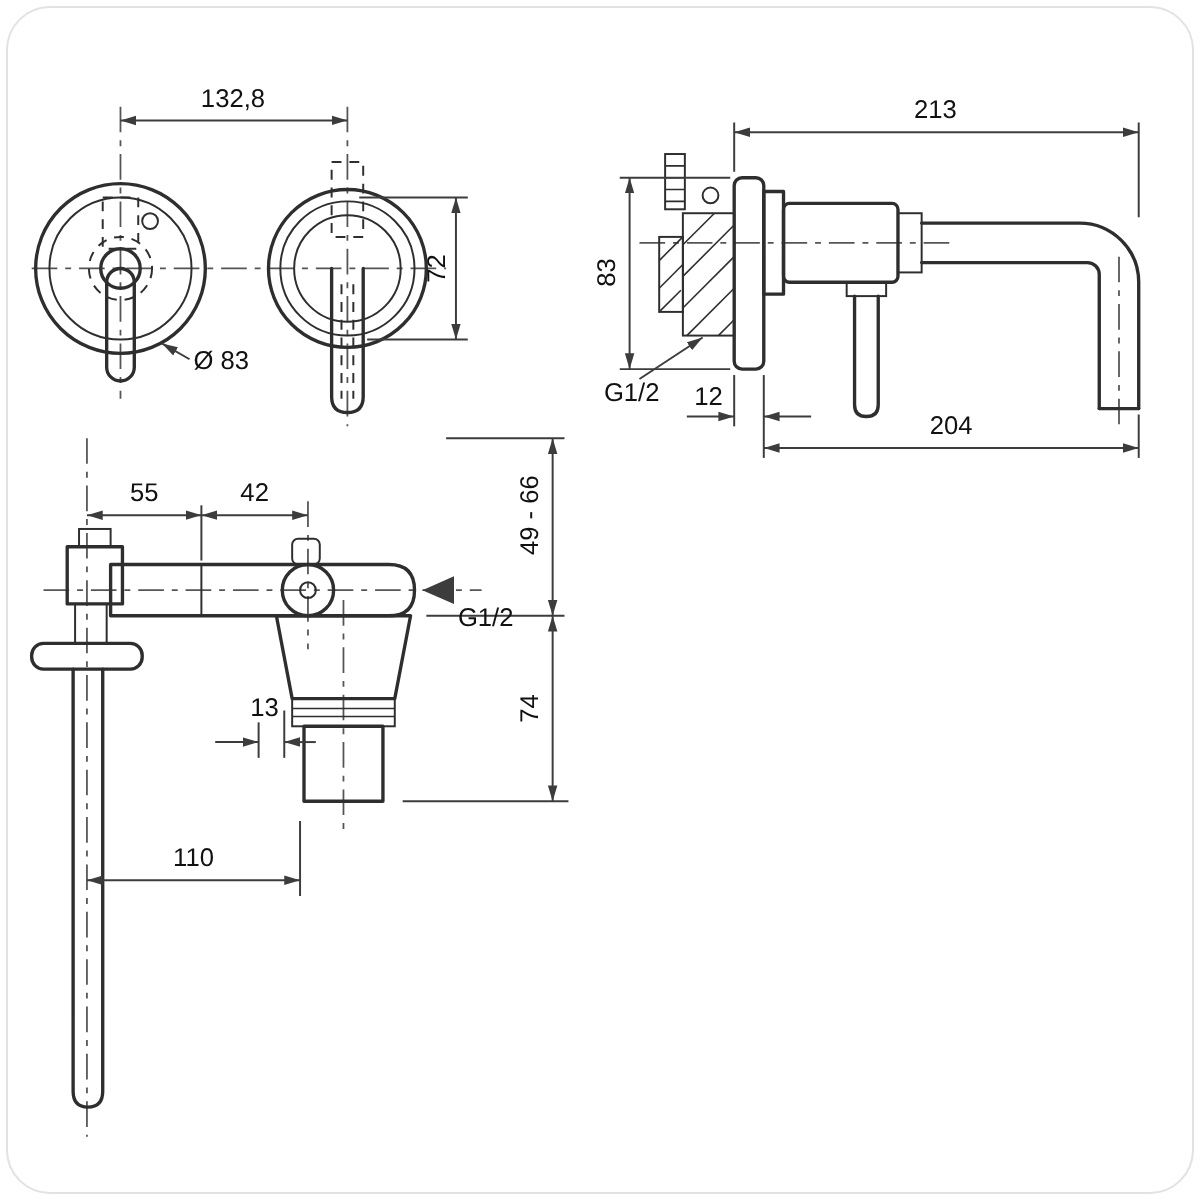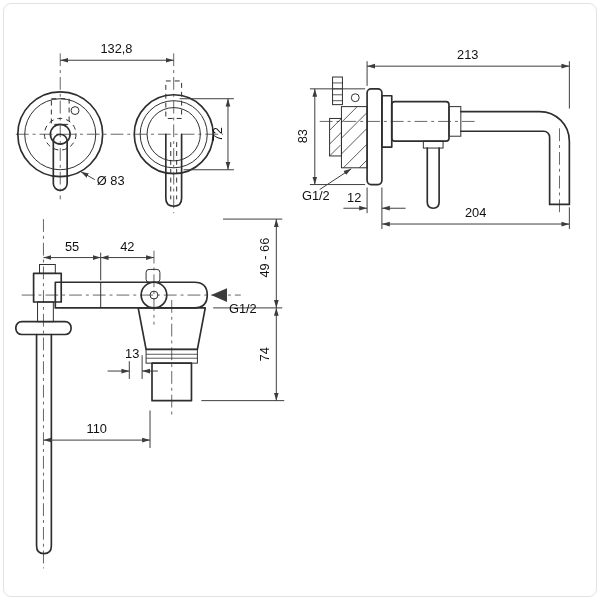--- a/index.html
+++ b/index.html
@@ -3,21 +3,21 @@
 <meta charset="utf-8">
 <style>
   :root{
     --line:#2e2e2e; --dimension:#3c3c3c; --text:#111111;
     --centerline:#555555; --border:#e2e2e2; --background:#ffffff;
   }
   html,body{margin:0;padding:0;width:600px;height:600px;background:var(--background);}
   .card{
     position:absolute; inset:3px;
     border:1px solid var(--border);
-    border-radius:8px;
+    border-radius:22px;
     background:var(--background);
     overflow:hidden;
   }
   svg{display:block;width:100%;height:100%;}
   .ol{fill:none;stroke:var(--line);stroke-width:1.7;stroke-linejoin:round;stroke-linecap:round;}
   .thin{fill:none;stroke:var(--line);stroke-width:1;}
   .hatch{fill:none;stroke:var(--line);stroke-width:.8;}
   .hid{fill:none;stroke:var(--line);stroke-width:1;stroke-dasharray:5 4;}
   .cl{fill:none;stroke:var(--centerline);stroke-width:.9;stroke-dasharray:13 4 3 4;}
   .dim{fill:none;stroke:var(--dimension);stroke-width:1;}

